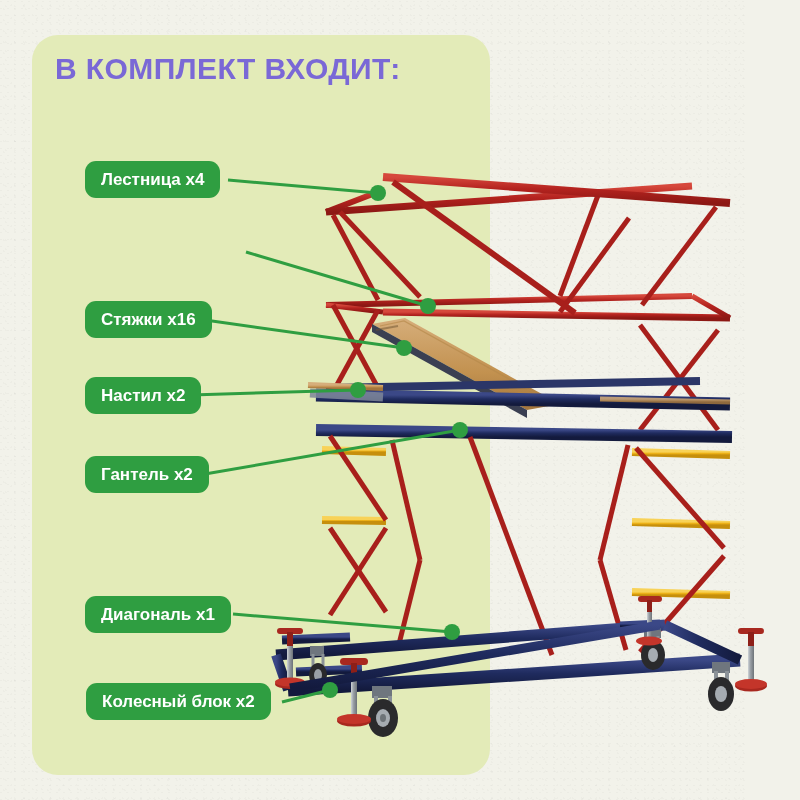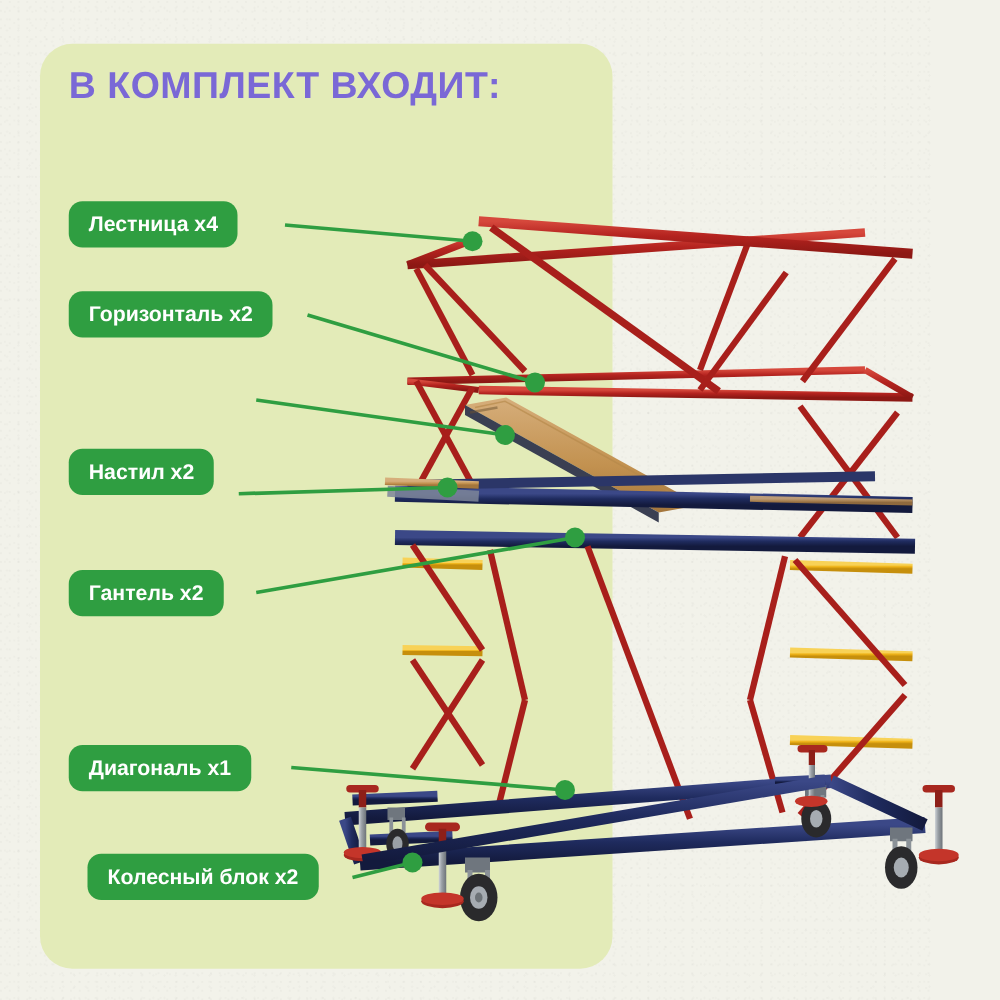--- a/index.html
+++ b/index.html
@@ -33,21 +33,21 @@
     font-size:30px;font-weight:bold;letter-spacing:.4px;
     color:#7a68d6;white-space:nowrap;
   }
 
   
   .badge{
     position:absolute;height:37px;
     background:#2f9e41;border-radius:11px;
     display:flex;align-items:center;
     padding:0 16px;box-sizing:border-box;
-    color:#ffffff;font-size:17px;font-weight:bold;white-space:nowrap;
+    color:#ffffff;font-size:17px;font-weight:bold;white-space:nowrap;margin-left:30px;
   }
 
   
   .leaders{position:absolute;left:0;top:0;width:800px;height:800px;pointer-events:none;}
   .leader-line{stroke:#2f9e41;stroke-width:3;fill:none;}
   .leader-dot{fill:#2f9e41;}
 
   
   .scaffold{position:absolute;left:0;top:0;width:800px;height:800px;}
 </style>
@@ -311,34 +311,34 @@
     <g>
       <path class="leader-line" d="M282,702 L330,690"></path>
       <circle class="leader-dot" cx="330" cy="690" r="8"></circle>
     </g>
   </svg>
 
   <div class="badge" style="left:55px;top:161px;">
     <span>Лестница x4</span>
   </div>
 
-  <div class="badge" style="left:55px;top:233px;">
-    <span>Горизонталь x2</span>
-  </div>
-
-
-  <div class="badge" style="left:55px;top:359px;">
+
+  <div class="badge" style="left:55px;top:301px;">
+    <span>Стяжки x16</span>
+  </div>
+
+  <div class="badge" style="left:55px;top:377px;">
     <span>Настил x2</span>
   </div>
 
   <div class="badge" style="left:55px;top:456px;justify-content:center;">
     <span>Гантель x2</span>
   </div>
 
   <div class="badge" style="left:55px;top:596px;text-align:center;">
     <span>Диагональ x1</span>
   </div>
 
-  <div class="badge" style="left:70px;top:683px;justify-content:flex-end;">
+  <div class="badge" style="left:56px;top:683px;justify-content:flex-end;">
     <span>Колесный блок x2</span>
   </div>
 
 </div>
 
 </body></html>

